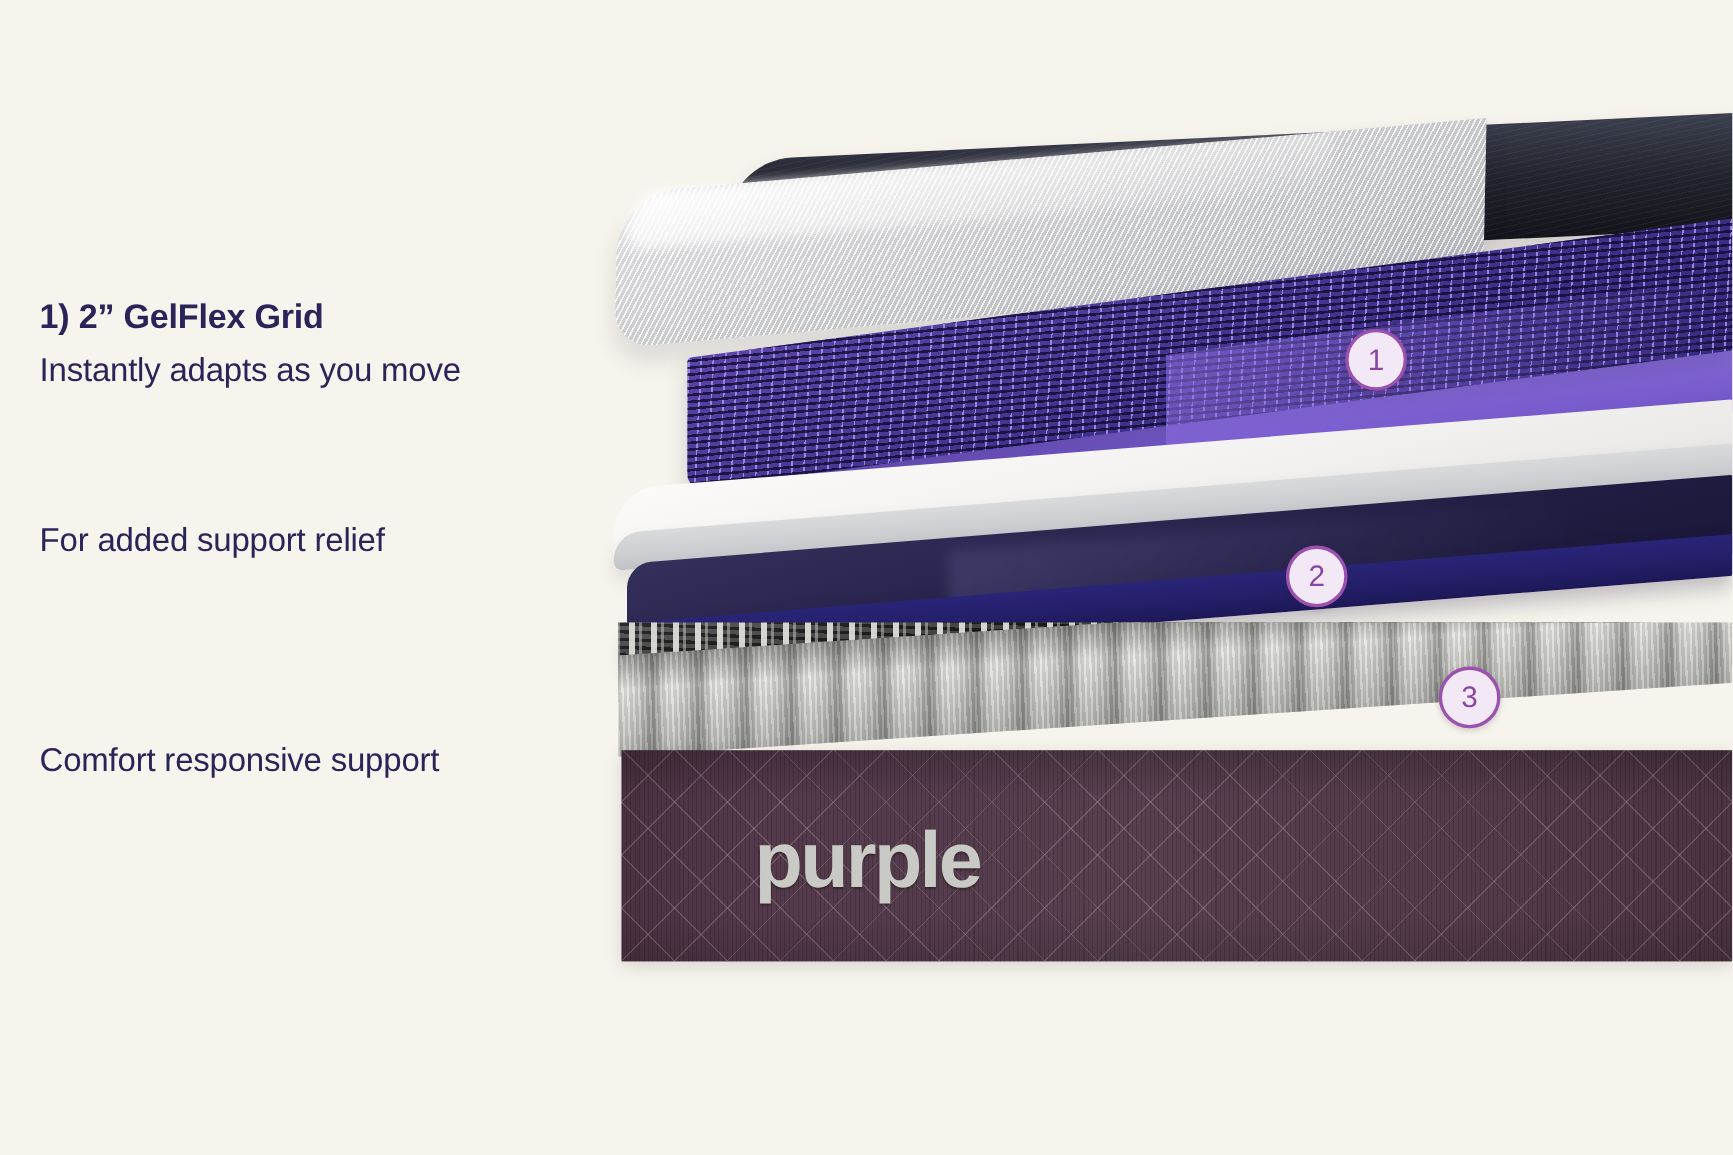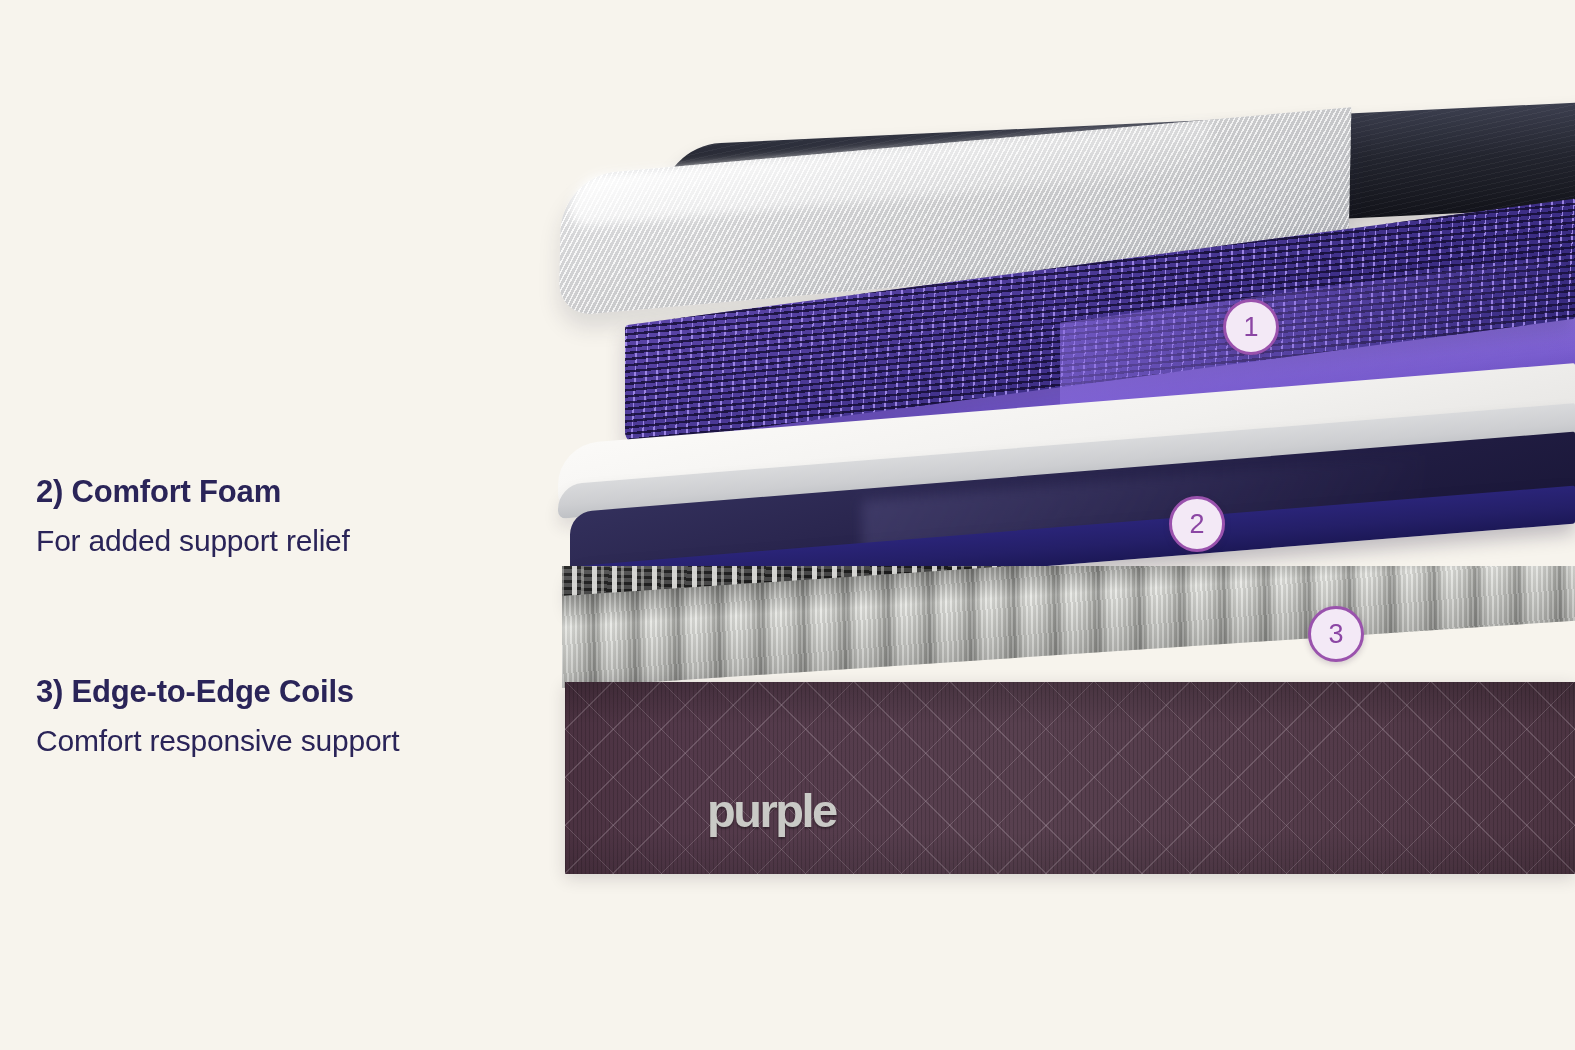--- a/index.html
+++ b/index.html
@@ -380,30 +380,29 @@
         rgba(0,0,0,0) 1px,
         rgba(0,0,0,0) 4px);
   }
   .base-shade {
     position: absolute;
     inset: 0;
     background: linear-gradient(180deg, rgba(0,0,0,0.18) 0%, rgba(0,0,0,0) 22%, rgba(0,0,0,0) 78%, rgba(0,0,0,0.12) 100%);
   }
   .base-logo {
     position: absolute;
-    left: 142px;
+    left: 121px;
     top: 64px;
-    font-size: 47px;
+    font-size: 72px;
     font-weight: bold;
     letter-spacing: -2.5px;
     color: #c9cac6;
     text-shadow: 0 2px 2px rgba(0,0,0,0.35);
     line-height: 1;
     user-select: none;
-    margin-top: 41px;
   }
 
   
   .badge {
     position: absolute;
     width: 56px;
     height: 56px;
     border-radius: 50%;
     background: #f3e9f6;
     border: 3px solid #9a52ad;
@@ -421,28 +420,30 @@
   .badge-2 { left: 629px; top: 496px; }
   .badge-3 { left: 768px; top: 606px; }
 </style>
 </head>
 <body>
 
 <div id="stage">
 
   <div class="caption-col">
 
+    <div class="caption cap1">
+      <p class="caption-title">1) 2” GelFlex Grid</p>
+      <p class="caption-desc">Instantly adapts as you move</p>
+    </div>
 
     <div class="caption cap2">
-      <p class="caption-title">2) Comfort Foam</p>
       <p class="caption-desc">For added support relief</p>
     </div>
 
     <div class="caption cap3">
-      <p class="caption-title">3) Edge-to-Edge Coils</p>
       <p class="caption-desc">Comfort responsive support</p>
     </div>
 
   </div>
 
   <div class="art">
 
     <div class="cover-wrap">
       <div class="cover-dark"></div>
       <div class="cover-light"></div>

